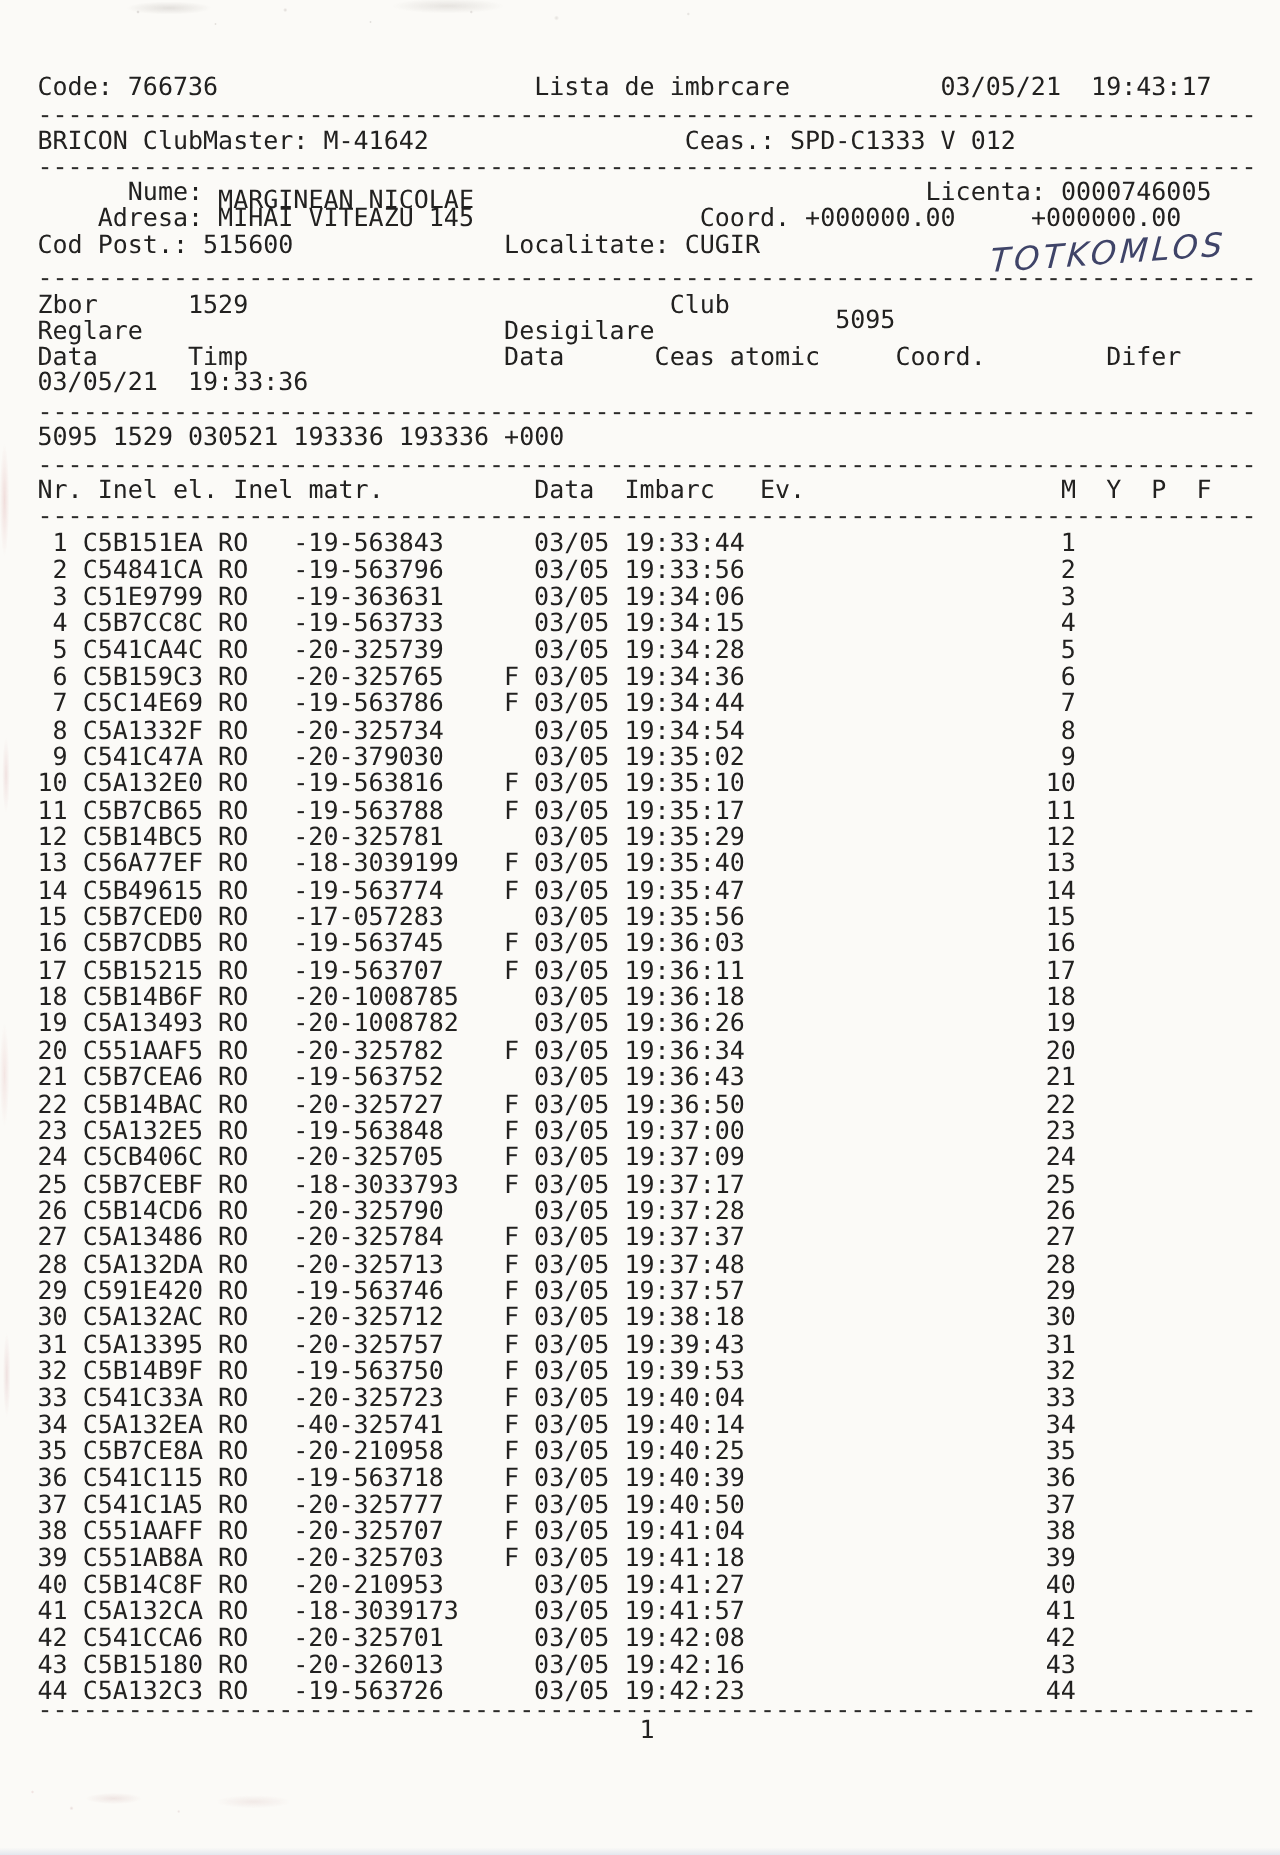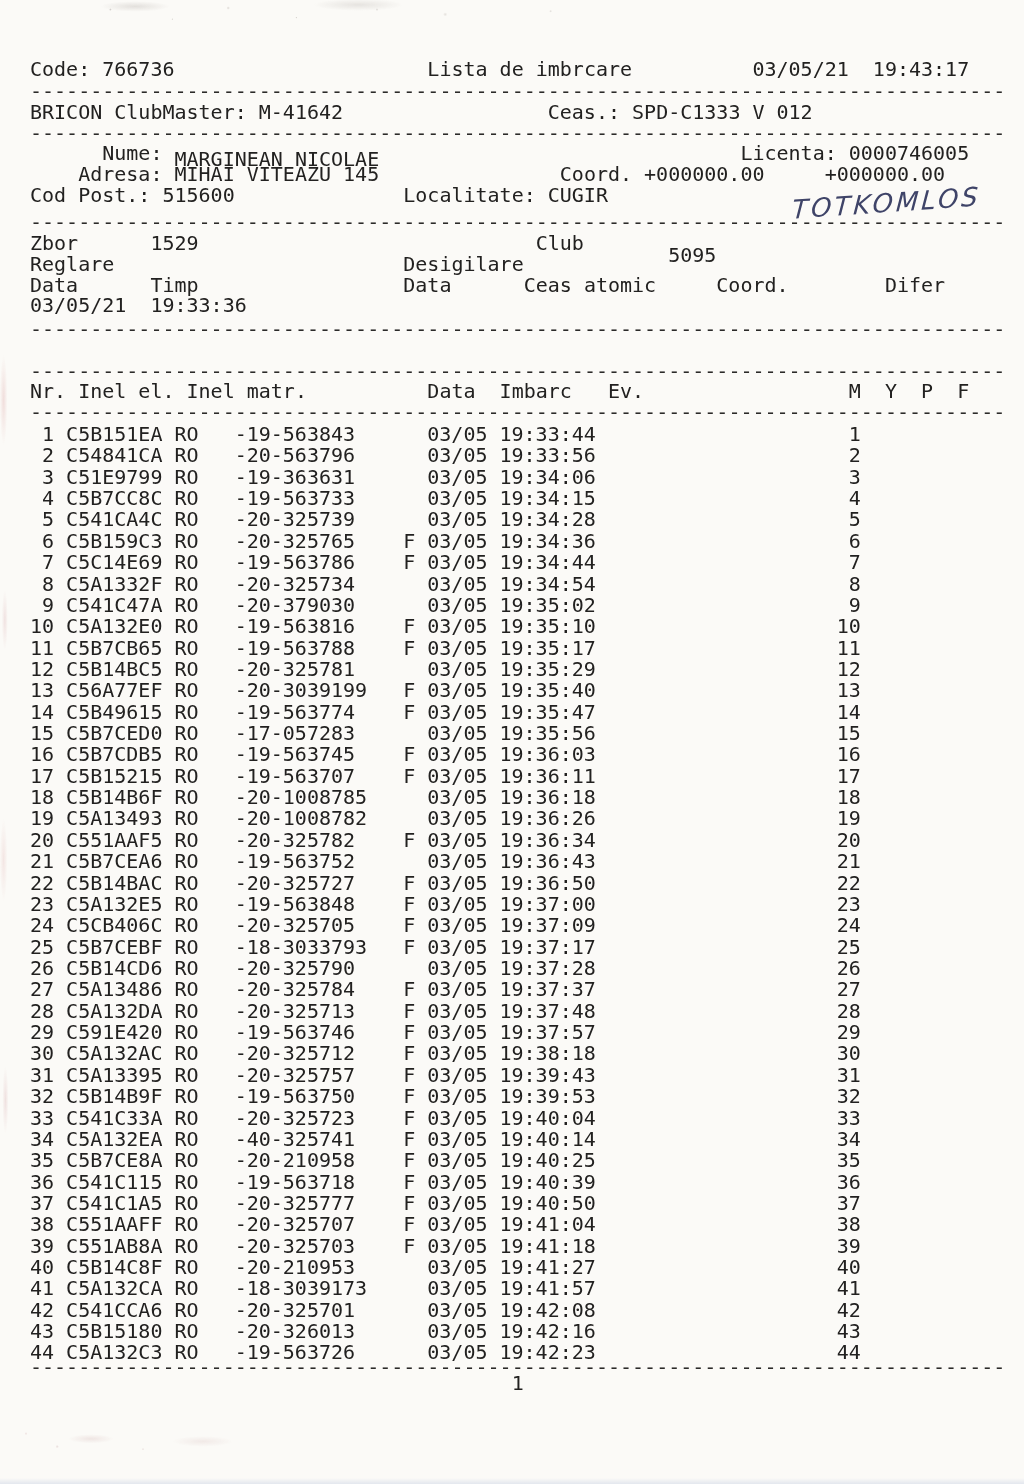--- a/index.html
+++ b/index.html
@@ -128,20 +128,21 @@
   <span class="ln" style="top:274px;left:calc(30px + 31ch)">Data</span>
   <span class="ln" style="top:274px;left:calc(30px + 41ch)">Ceas atomic</span>
   <span class="ln" style="top:274px;left:calc(30px + 57ch)">Coord.</span>
   <span class="ln" style="top:274px;left:calc(30px + 71ch)">Difer</span>
 
   <span class="ln" style="top:294px">03/05/21</span>
   <span class="ln" style="top:294px;left:calc(30px + 10ch)">19:33:36</span>
 
   <div class="ln sep" style="top:318px">---------------------------------------------------------------------------------</div>
 
+  <span class="ln" style="top:338px">5095 1529 030521 193336 193336 +000</span>
 
   <div class="ln sep" style="top:360px">---------------------------------------------------------------------------------</div>
 
   <span class="ln" style="top:380px">Nr.</span>
   <span class="ln" style="top:380px;left:calc(30px + 4ch)">Inel el.</span>
   <span class="ln" style="top:380px;left:calc(30px + 13ch)">Inel matr.</span>
   <span class="ln" style="top:380px;left:calc(30px + 33ch)">Data</span>
   <span class="ln" style="top:380px;left:calc(30px + 39ch)">Imbarc</span>
   <span class="ln" style="top:380px;left:calc(30px + 48ch)">Ev.</span>
   <span class="ln" style="top:380px;left:calc(30px + 68ch)">M</span>
@@ -160,21 +161,21 @@
       <span class="c-ev"></span>
       <span class="c-date">03/05</span>
       <span class="c-time">19:33:44</span>
       <span class="c-cnt">1</span>
     </div>
 
     <div class="row">
       <span class="c-nr">2</span>
       <span class="c-ring">C54841CA</span>
       <span class="c-co">RO</span>
-      <span class="c-matr">-20-563796</span>
+      <span class="c-matr">-19-563796</span>
       <span class="c-ev"></span>
       <span class="c-date">03/05</span>
       <span class="c-time">19:33:56</span>
       <span class="c-cnt">2</span>
     </div>
 
     <div class="row">
       <span class="c-nr">3</span>
       <span class="c-ring">C51E9799</span>
       <span class="c-co">RO</span>
@@ -281,21 +282,21 @@
       <span class="c-ev"></span>
       <span class="c-date">03/05</span>
       <span class="c-time">19:35:29</span>
       <span class="c-cnt">12</span>
     </div>
 
     <div class="row">
       <span class="c-nr">13</span>
       <span class="c-ring">C56A77EF</span>
       <span class="c-co">RO</span>
-      <span class="c-matr">-20-3039199</span>
+      <span class="c-matr">-18-3039199</span>
       <span class="c-ev">F</span>
       <span class="c-date">03/05</span>
       <span class="c-time">19:35:40</span>
       <span class="c-cnt">13</span>
     </div>
 
     <div class="row">
       <span class="c-nr">14</span>
       <span class="c-ring">C5B49615</span>
       <span class="c-co">RO</span>

